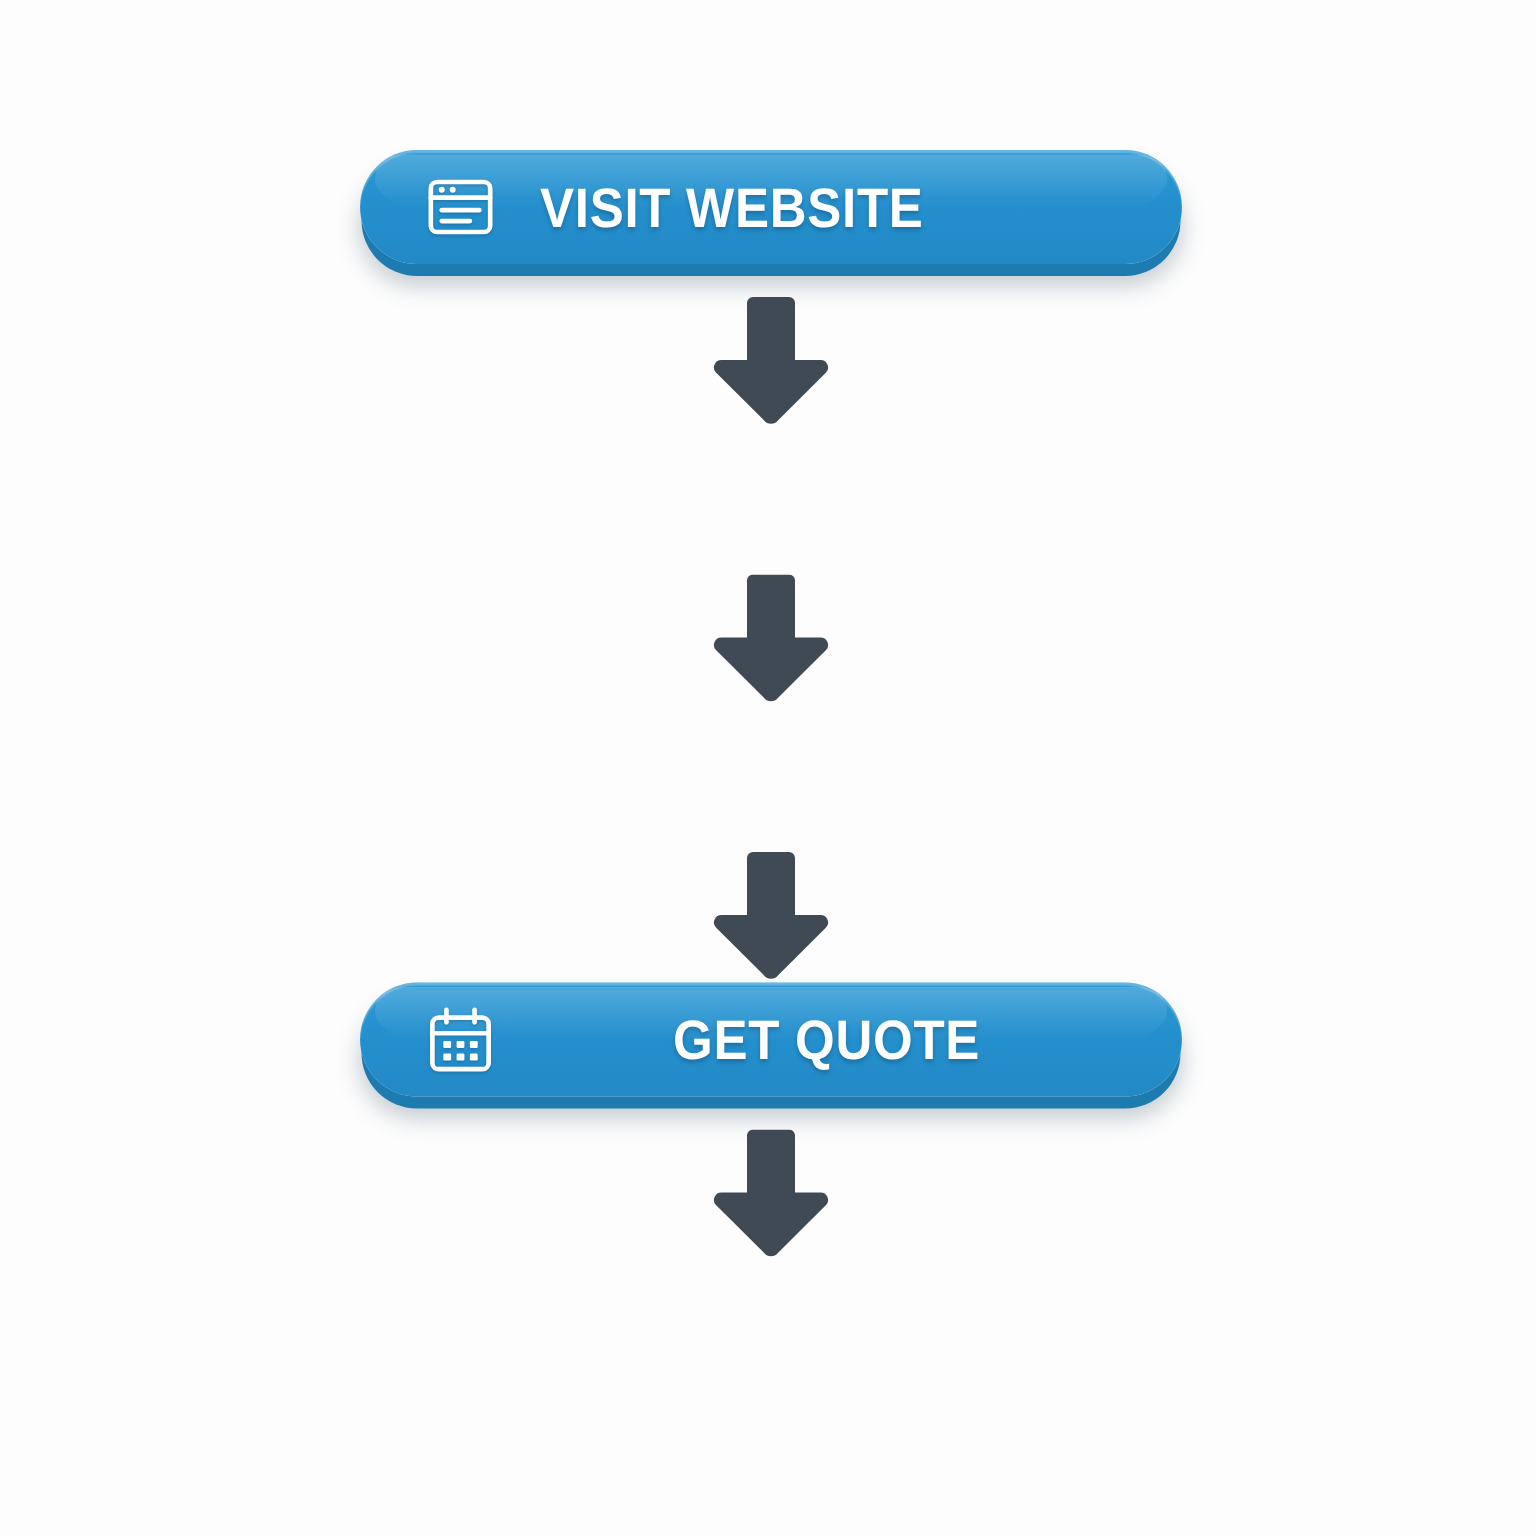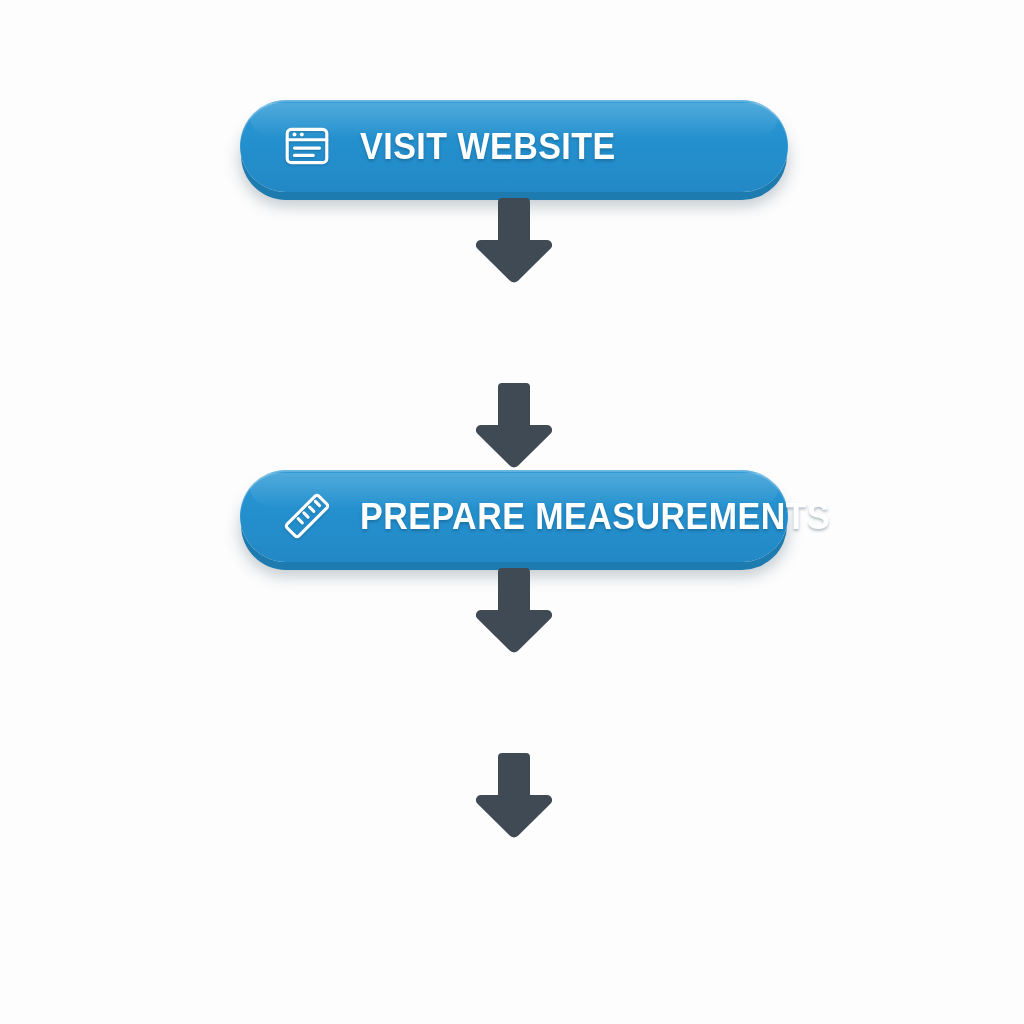--- a/index.html
+++ b/index.html
@@ -33,21 +33,21 @@
   
   .step-group {
     position: absolute;
     left: 240px;
     width: 548px;
   }
 
   
   .step-box {
     position: relative;
-    height: 92px;
+    height: 76px;
     border-radius: 46px;
     background: linear-gradient(180deg, #2e9ad5 0%, #2490ce 42%, #2389c6 100%);
     box-shadow:
        0 9px 0 -1px #1d7bb0,
        0 14px 16px rgba(20, 50, 75, 0.26),
        0 2px 1px rgba(255, 255, 255, 0.28) inset;
     display: flex;
     align-items: center;
     overflow: visible;
   }
@@ -129,32 +129,39 @@
       <line x1="5" y1="18" x2="43" y2="18"></line>
       <circle cx="12" cy="13" r="1.9" fill="#ffffff" stroke="none"></circle>
       <circle cx="19" cy="13" r="1.9" fill="#ffffff" stroke="none"></circle>
       <line x1="12" y1="26" x2="36" y2="26"></line>
       <line x1="12" y1="33" x2="30" y2="33"></line>
     </svg>
           </span>
           <span class="step-label align-left">VISIT WEBSITE</span>
         </div>
       </div>
-      <div class="step-group" style="top: 470px;">
+      <div class="step-group" style="top: 655px;">
         <div class="step-box">
           <span class="step-icon">
     <svg viewBox="0 0 48 48" fill="none" stroke="#ffffff" stroke-width="3" stroke-linecap="round" stroke-linejoin="round">
-      <rect x="2.5" y="16" width="43" height="16" rx="2.5" transform="rotate(-45 24 24)"></rect>
-      <line x1="15.5" y1="26.5" x2="19.5" y2="30.5"></line>
-      <line x1="21.0" y1="21.0" x2="25.0" y2="25.0"></line>
-      <line x1="26.5" y1="15.5" x2="30.5" y2="19.5"></line>
-      <line x1="32.0" y1="10.0" x2="36.0" y2="14.0"></line>
+      <rect x="6" y="10" width="36" height="33" rx="4"></rect>
+      <line x1="6" y1="20" x2="42" y2="20"></line>
+      <line x1="15" y1="5" x2="15" y2="13"></line>
+      <line x1="33" y1="5" x2="33" y2="13"></line>
+      <g fill="#ffffff" stroke="none">
+        <rect x="13" y="25" width="5" height="4.4" rx="0.8"></rect>
+        <rect x="21.5" y="25" width="5" height="4.4" rx="0.8"></rect>
+        <rect x="30" y="25" width="5" height="4.4" rx="0.8"></rect>
+        <rect x="13" y="33" width="5" height="4.4" rx="0.8"></rect>
+        <rect x="21.5" y="33" width="5" height="4.4" rx="0.8"></rect>
+        <rect x="30" y="33" width="5" height="4.4" rx="0.8"></rect>
+      </g>
     </svg>
           </span>
-          <span class="step-label align-left">PREPARE MEASUREMENTS</span>
+          <span class="step-label align-center">GET QUOTE</span>
         </div>
       </div>
     </div>
 <div class="connector" style="top: 198px; left: 514px;">
     <svg viewBox="0 0 88 86" fill="#3f4a54" stroke="none">
       <path d="M32 0 h24 a4 4 0 0 1 4 4 v38 h17 a5 5 0 0 1 3.7 8.4
                L48.6 82.3 a6 6 0 0 1 -9.2 0 L7.3 50.4 A5 5 0 0 1 11 42
                h17 V4 a4 4 0 0 1 4 -4 z"></path>
     </svg>
     </div>

